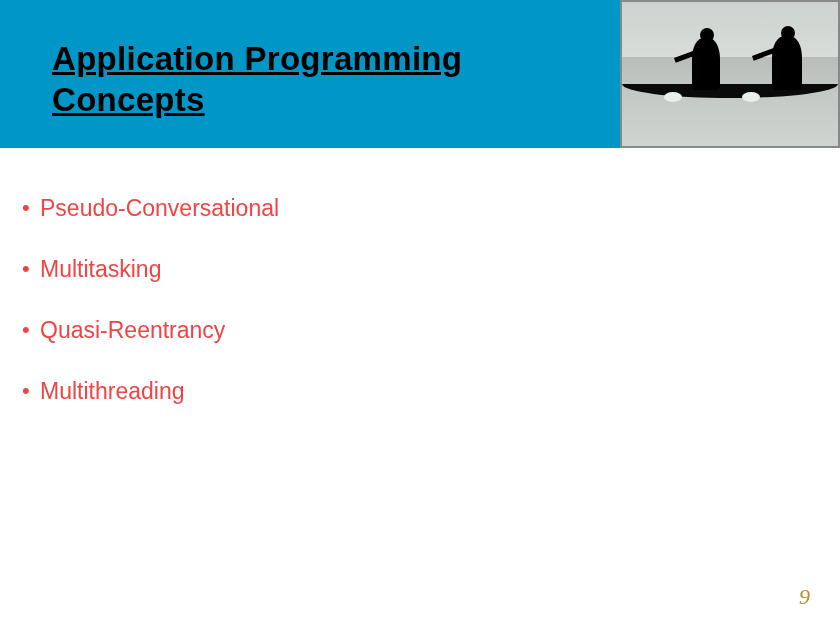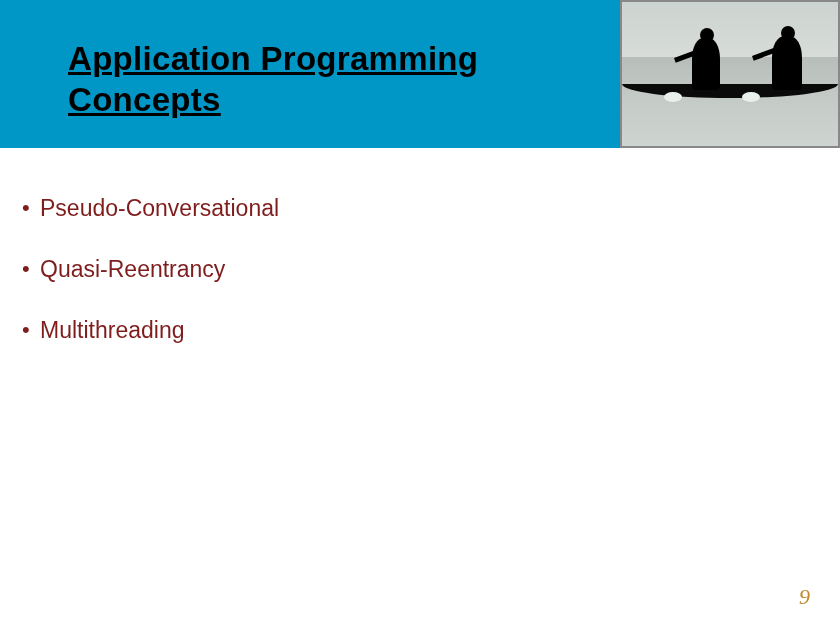--- a/index.html
+++ b/index.html
@@ -1,20 +1,20 @@
 <!DOCTYPE html>
 <html><head>
 <meta charset="utf-8">
 <style>
   * { margin: 0; padding: 0; box-sizing: border-box; }
   html, body { width: 840px; height: 630px; font-family: Arial, Helvetica, sans-serif; background: #fff; overflow: hidden; }
   .slide { position: relative; width: 840px; height: 630px; background: #fff; }
 
   .header-bar { position: absolute; top: 0; left: 0; width: 840px; height: 148px; display: flex; }
-  .header-left { width: 620px; height: 148px; background: #0096c6; display: flex; align-items: center; padding-left: 68px; padding-top: 10px; }
+  .header-left { width: 620px; height: 148px; background: #0096c6; display: flex; align-items: center; padding-left: 52px; padding-top: 10px; }
   .title { font-size: 33px; font-weight: bold; color: #000; text-decoration: underline; line-height: 1.25; letter-spacing: 0.3px; }
 
   .header-right { width: 220px; height: 148px; border: 2px solid #888; position: relative; overflow: hidden; }
   .sky { position: absolute; top: 0; left: 0; width: 100%; height: 55px; background: linear-gradient(#cdd3d0, #d7dcd8); }
   .water { position: absolute; top: 55px; left: 0; width: 100%; height: 93px; background: linear-gradient(#b7bdb9, #c3c9c5 40%, #cfd6d1); }
   .boat { position: absolute; bottom: 48px; left: 0; width: 100%; height: 14px; background: #0a0a0a; border-radius: 0 0 50% 50% / 0 0 100% 100%; }
   .person { position: absolute; background: #000; border-radius: 40% 40% 10% 10%; }
   .p1 { width: 28px; height: 52px; bottom: 56px; left: 70px; }
   .p2 { width: 30px; height: 54px; bottom: 56px; left: 150px; }
   .head { position: absolute; width: 14px; height: 14px; background: #000; border-radius: 50%; }
@@ -22,21 +22,21 @@
   .h2 { bottom: 106px; left: 159px; }
   .arm { position: absolute; width: 28px; height: 5px; background: #000; transform: rotate(-20deg); }
   .a1 { bottom: 88px; left: 52px; }
   .a2 { bottom: 90px; left: 130px; }
   .splash { position: absolute; width: 18px; height: 10px; background: #e9efeb; border-radius: 50%; }
   .s1 { bottom: 44px; left: 42px; }
   .s2 { bottom: 44px; left: 120px; }
 
   .content { position: absolute; top: 195px; left: 22px; width: 760px; }
   .bullet-list { list-style: none; }
-  .bullet-list li { font-size: 23px; color: #7f1d1d; margin-bottom: 34px; position: relative; padding-left: 18px; }
+  .bullet-list li { font-size: 23px; color: #ef4444; margin-bottom: 34px; position: relative; padding-left: 18px; }
   .bullet-list li::before { content: "•"; position: absolute; left: 0; top: 0; font-size: 22px; }
 
   .page-num { position: absolute; bottom: 20px; right: 30px; font-family: Georgia, 'Times New Roman', serif; font-style: italic; font-size: 22px; color: #c08a2a; }
 </style>
 </head>
 <body>
 
 <div class="slide">
 
   <div class="header-bar">
@@ -54,20 +54,21 @@
       <div class="person p2"></div>
       <div class="head h2"></div>
       <div class="arm a2"></div>
       <div class="splash s2"></div>
     </div>
   </div>
 
   <div class="content">
     <ul class="bullet-list">
       <li><span>Pseudo-Conversational</span></li>
+      <li><span>Multitasking</span></li>
       <li><span>Quasi-Reentrancy</span></li>
       <li><span>Multithreading</span></li>
     </ul>
   </div>
 
   <div class="page-num">9</div>
 
 </div>
 
 </body></html>

